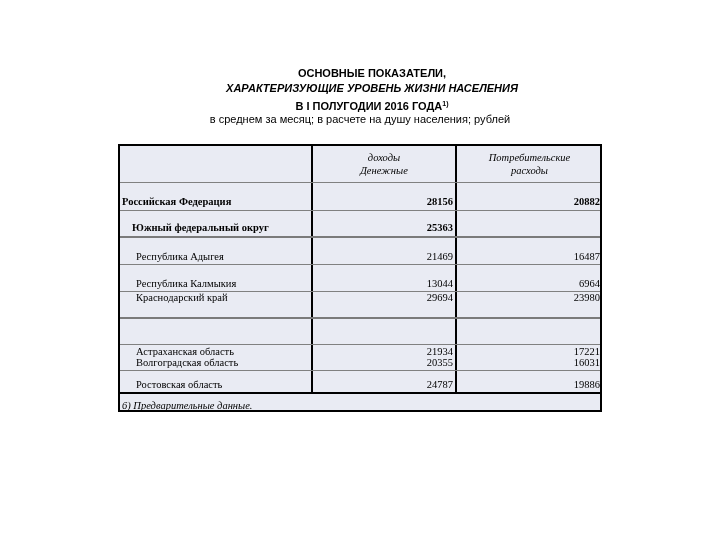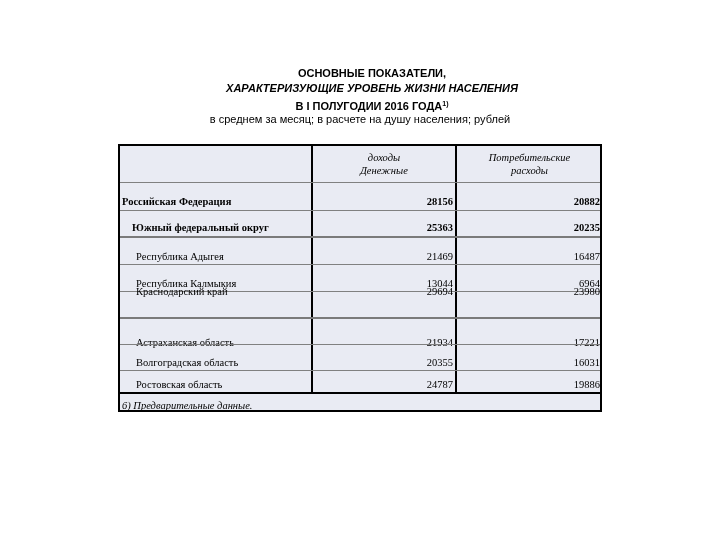--- a/index.html
+++ b/index.html
@@ -51,46 +51,45 @@
   <div class="row" style="top:37px; height:26px;">
     <span class="name bold">Российская Федерация</span>
     <span class="v va bold">28156</span>
     <span class="v vb bold">20882</span>
   </div>
   <div class="hline" style="top:64px;"></div>
 
   <div class="row" style="top:65px; height:24px;">
     <span class="name sub bold" style="left:12px;">Южный федеральный округ</span>
     <span class="v va bold">25363</span>
-    <span class="v vb bold">20235</span>
   </div>
   <div class="hline thick" style="top:90px;"></div>
 
   <div class="row" style="top:92px; height:26px;">
     <span class="name sub">Республика Адыгея</span>
     <span class="v va">21469</span>
     <span class="v vb">16487</span>
   </div>
   <div class="hline" style="top:118px;"></div>
 
   <div class="row" style="top:119px; height:26px;">
     <span class="name sub">Республика Калмыкия</span>
     <span class="v va">13044</span>
     <span class="v vb">6964</span>
   </div>
   <div class="hline" style="top:145px;"></div>
 
-  <div class="row" style="top:128px; height:25px;">
+  <div class="row" style="top:134px; height:25px;">
     <span class="name sub">Краснодарский край</span>
     <span class="v va">29694</span>
     <span class="v vb">23980</span>
   </div>
   <div class="hline thick" style="top:171px;"></div>
 
-  <div class="row" style="top:179px; height:25px;">
+  <div class="row" style="top:188px; height:25px;">
     <span class="name sub">Астраханская область</span>
     <span class="v va">21934</span>
     <span class="v vb">17221</span>
   </div>
   <div class="hline" style="top:198px;"></div>
 
   <div class="row" style="top:199px; height:25px;">
     <span class="name sub">Волгоградская область</span>
     <span class="v va">20355</span>
     <span class="v vb">16031</span>

